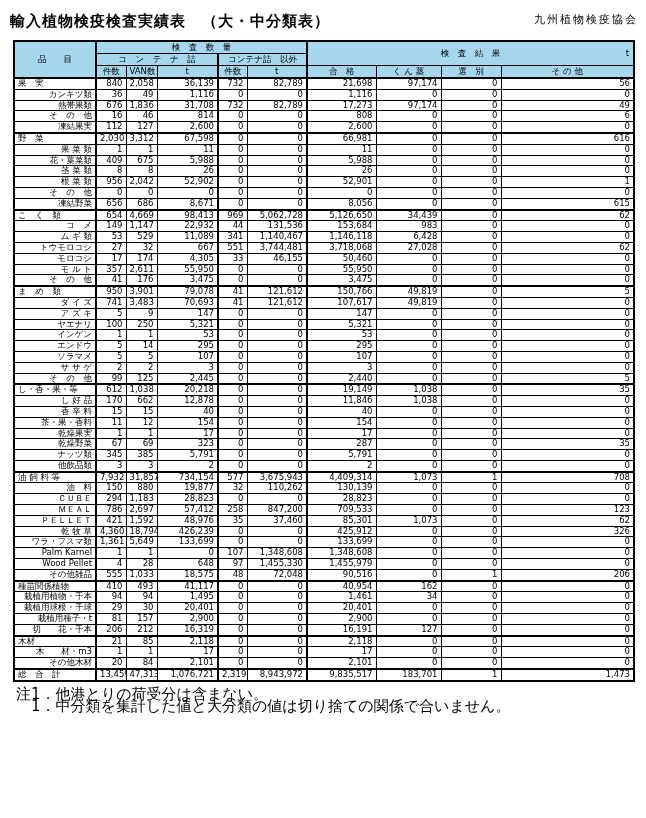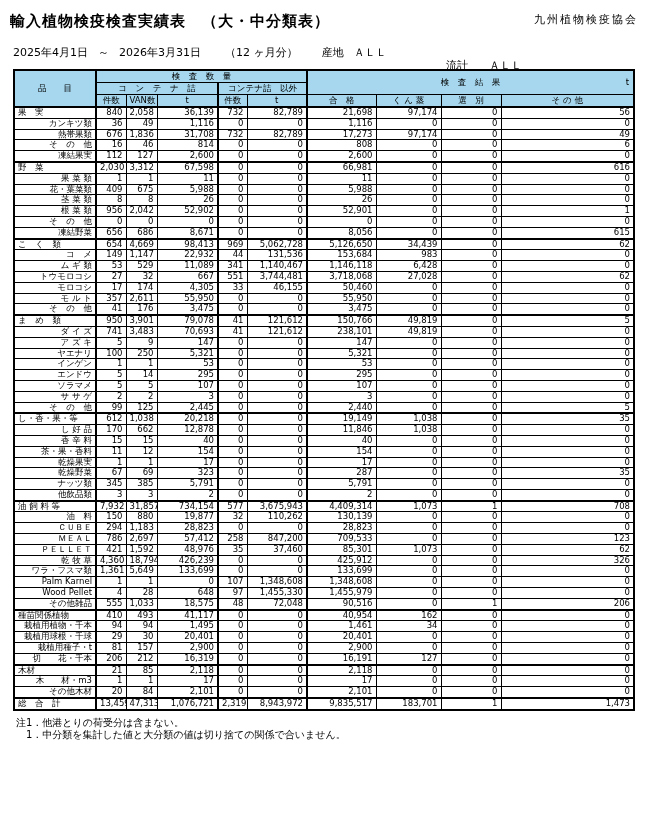--- a/index.html
+++ b/index.html
@@ -20,43 +20,32 @@
   table{border:2px solid #000;}
   thead{border-bottom:2px solid #000;}
   .num{text-align:right;}
   .lbl{text-align:left;}
   .ind{padding-left:9px;text-align:right;}
   tr.sec td{border-top:2px solid #000;}
   td.bL,thead td.bL{border-left:2px solid #000;}
   td.bR,thead td.bR{border-right:2px solid #000000;}
   .result-banner{position:relative;}
   .result-banner .unit{position:absolute;right:4px;top:6px;}
-  .notes{margin:6px 8px 0 16px;font-size:10px;line-height:12px;}
+  .notes{margin:6px 8px 0 16px;font-size:15px;line-height:12px;}
   .notes div{white-space:pre;}
 </style>
 </head>
 <body>
 <div class="page">
 
   <div class="titlebar">
     <div class="title">輸入植物検疫検査実績表　（大・中分類表）</div>
     <div class="org">九州植物検疫協会</div>
   </div>
 
-  <div class="dateline">
-    <span>2025年4月1日</span>
-    <span>～</span>
-    <span>2026年3月31日</span>
-    <span style="margin-left:14px">（12 ヶ月分）</span>
-    <span style="margin-left:14px">産地</span>
-    <span>ＡＬＬ</span>
-    <span class="route">
-      <span>流計</span>　<span>ＡＬＬ</span>
-    </span>
-  </div>
 
   <table>
     <colgroup>
       <col class="c-item">
         <col class="c-kn1">
         <col class="c-van">
         <col class="c-t1">
       <col class="c-kn2">
         <col class="c-t2">
         <col class="c-gk">
@@ -330,21 +319,21 @@
           <td class="num">0</td>
           <td class="num">5</td>
         </tr>
         <tr>
           <td class="lbl bR ind">ダ イ ズ</td>
           <td class="num">741</td>
           <td class="num">3,483</td>
           <td class="num">70,693</td>
           <td class="num bL">41</td>
           <td class="num">121,612</td>
-          <td class="num bL">238,101</td>
+          <td class="num bL">107,617</td>
           <td class="num">49,819</td>
           <td class="num">0</td>
           <td class="num">0</td>
         </tr>
         <tr>
           <td class="lbl bR ind">ア ズ キ</td>
           <td class="num">5</td>
           <td class="num">9</td>
           <td class="num">147</td>
           <td class="num bL">0</td>

